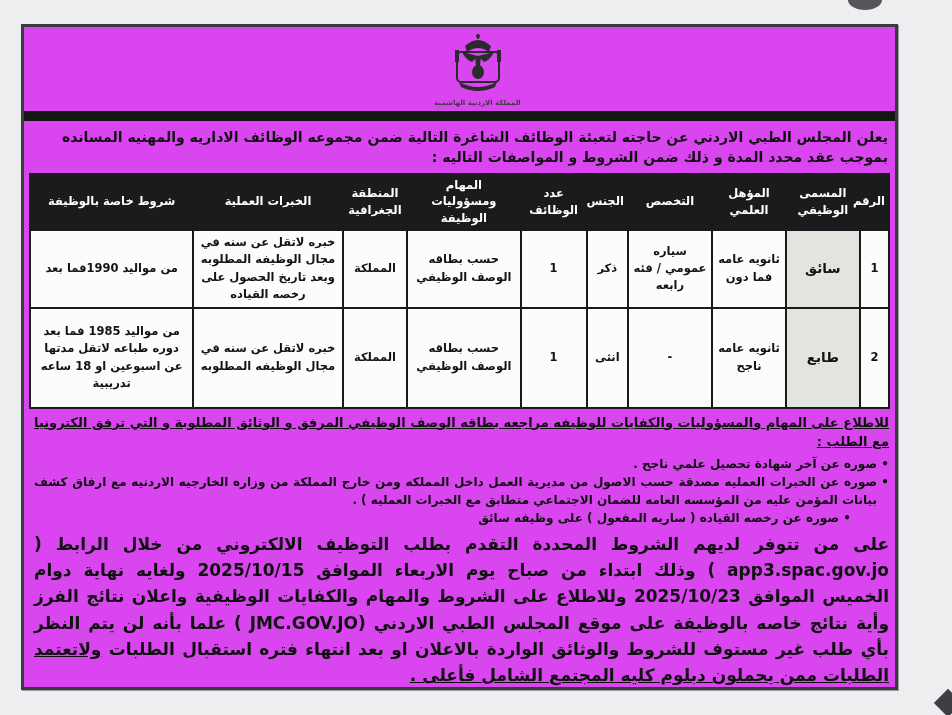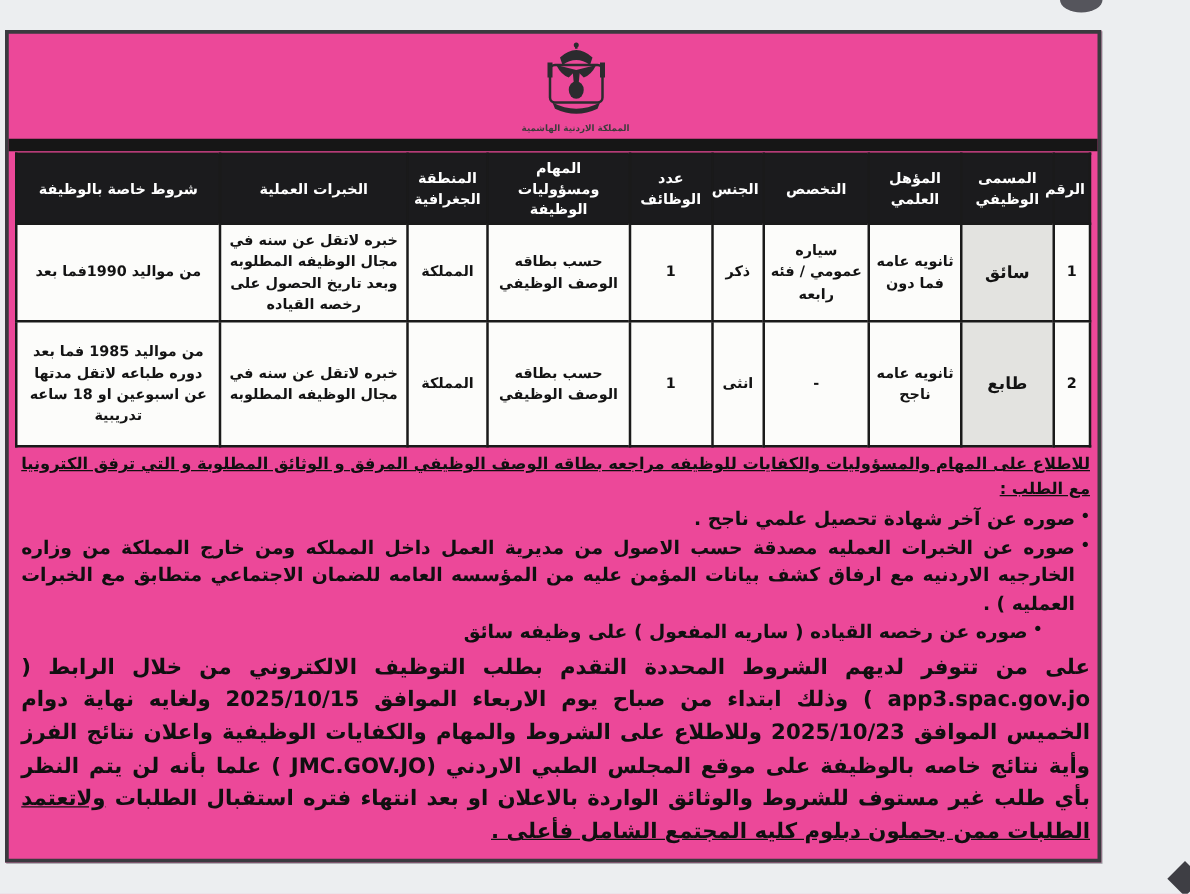--- a/index.html
+++ b/index.html
@@ -5,23 +5,23 @@
   * { box-sizing: border-box; margin: 0; padding: 0; }
   html, body {
     width: 952px; height: 715px;
     background: #eceef0;
     font-family: "DejaVu Sans", sans-serif;
     overflow: hidden;
     position: relative;
   }
   .doc {
     position: absolute;
-    left: 4px; top: 24px;
+    left: 21px; top: 24px;
     width: 877px; height: 666px;
-    background: #ec4899;
+    background: #d946ef;
     border: 3px solid #3a3a3f;
     box-shadow: 1px 1px 0 #9a9aa0;
   }
   
   .logo-wrap { text-align: center; padding-top: 5px; }
   .logo-wrap svg { display: inline-block; margin-left: 36px; }
   .logo-caption {
     font-size: 7px; color: #3c3c3c; letter-spacing: .5px;
     filter: blur(.4px);
     margin-left: 36px; margin-top: 1px;
@@ -86,21 +86,21 @@
   .review {
     font-weight: bold;
     font-size: 13px;
     line-height: 1.5;
     text-align: justify;
     text-decoration: underline;
   }
   ul.docs { list-style: none; margin-top: 3px; }
   ul.docs li {
     font-weight: bold;
-    font-size: 15px;
+    font-size: 12px;
     line-height: 1.5;
     text-align: justify;
     padding-right: 12px;
     position: relative;
   }
   ul.docs li::before {
     content: "•";
     position: absolute; right: 0; top: 0;
     font-size: 12px;
   }
@@ -159,20 +159,21 @@
         <path d="M24 50 q19 10 38 0 l-2 5 q-17 8 -34 0 z"></path>
         <rect x="20" y="18" width="4" height="12"></rect>
         <rect x="62" y="18" width="4" height="12"></rect>
       </g>
     </svg>
     <div class="logo-caption">المملكة الاردنية الهاشمية</div>
   </div>
 
   <div class="thin-bar"></div>
 
+  <div class="intro">يعلن المجلس الطبي الاردني  عن حاجته لتعبئة الوظائف الشاغرة التالية ضمن مجموعه الوظائف الاداريه والمهنيه المسانده بموجب عقد محدد المدة  و ذلك ضمن الشروط و المواصفات التاليه :</div>
 
   <table>
     <colgroup>
       <col style="width:3.4%">
         <col style="width:8.6%">
         <col style="width:8.6%">
       <col style="width:9.8%">
         <col style="width:4.8%">
         <col style="width:7.7%">
       <col style="width:13.2%">

